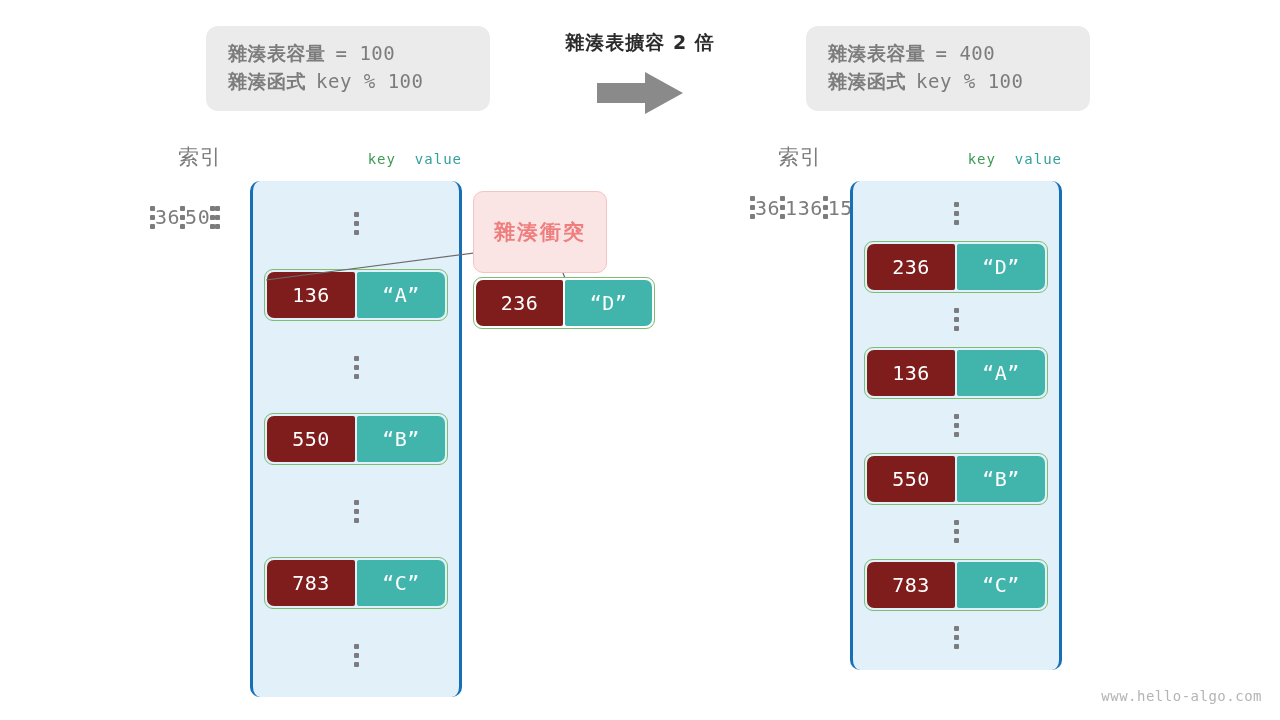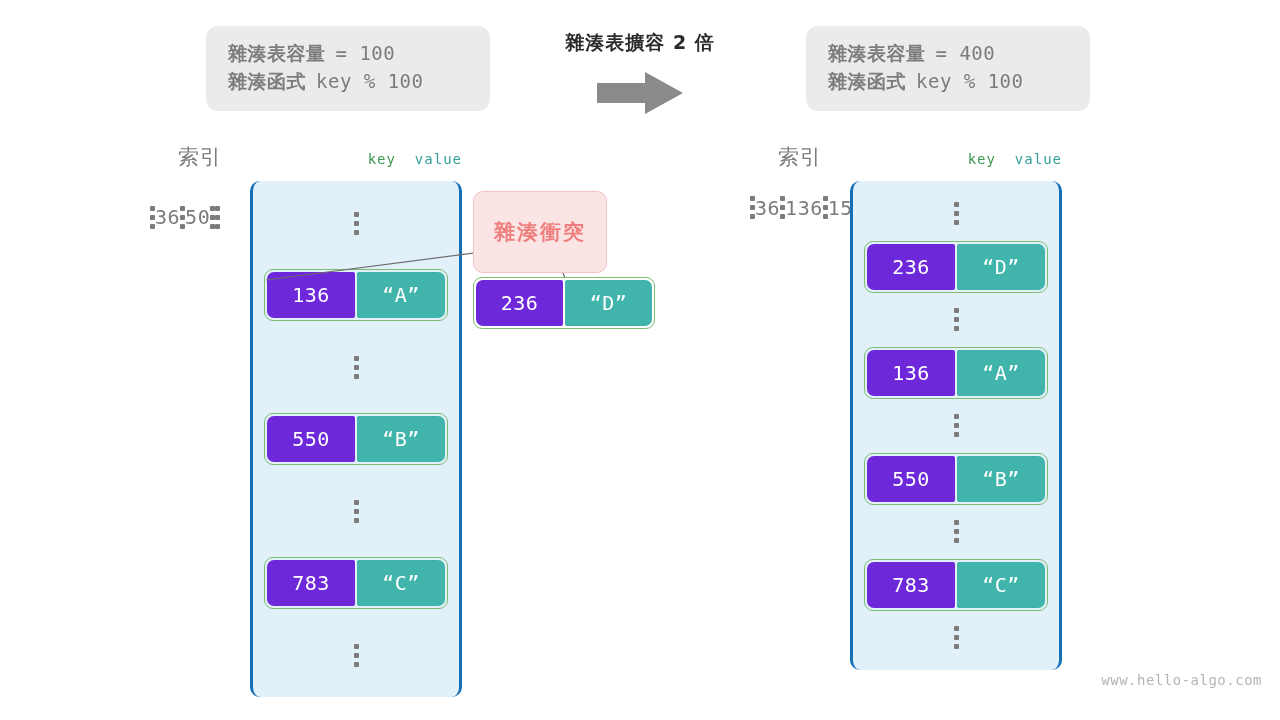--- a/index.html
+++ b/index.html
@@ -157,21 +157,21 @@
     align-items: center;
     justify-content: center;
     color: #ffffff;
     font-family: "DejaVu Sans Mono", "Liberation Mono", monospace;
     font-size: 20px;
     letter-spacing: 0.5px;
     box-sizing: border-box;
   }
   .pair .k {
     width: 88px;
-    background: #6d28d9;
+    background: #7f1d1d;
     border-radius: 7px 2px 2px 7px;
   }
   .pair .v {
     width: 88px;
     background: #41b5ac;
     border-radius: 2px 7px 7px 2px;
     margin-left: 2px;
   }
 
   
@@ -205,21 +205,21 @@
     top: 0;
     width: 1280px;
     height: 720px;
     pointer-events: none;
   }
 
   
   .watermark {
     position: absolute;
     right: 18px;
-    bottom: 32px;
+    bottom: 16px;
     font-family: "DejaVu Sans Mono", "Liberation Mono", monospace;
     font-size: 14px;
     color: #b4b4b4;
     letter-spacing: 0.5px;
   }
 </style>
 </head>
 <body>
 
 <div class="stage">

